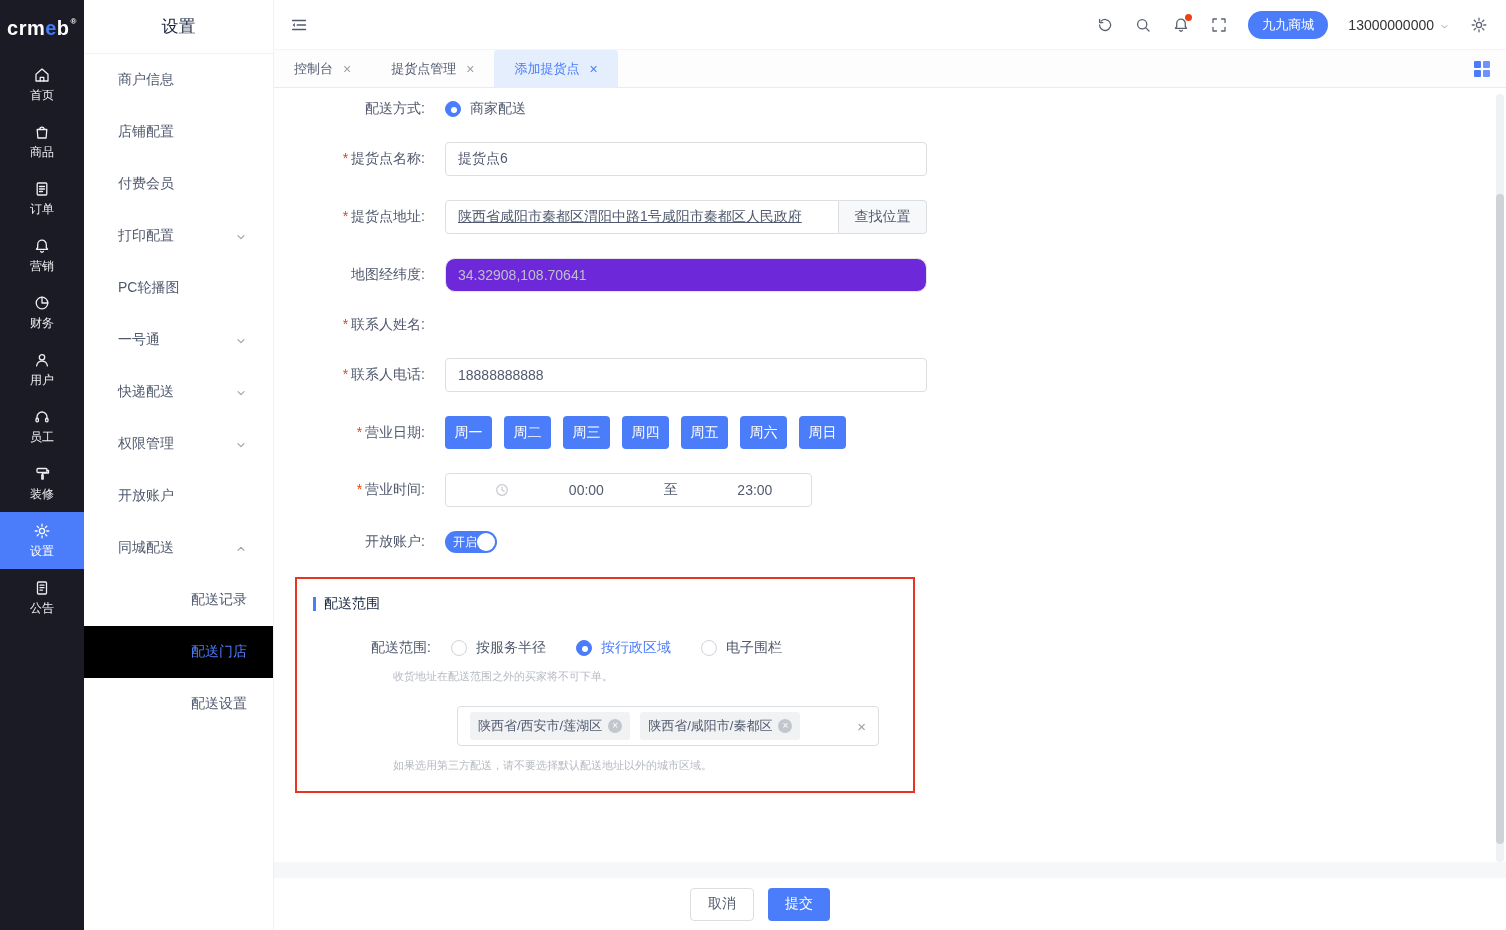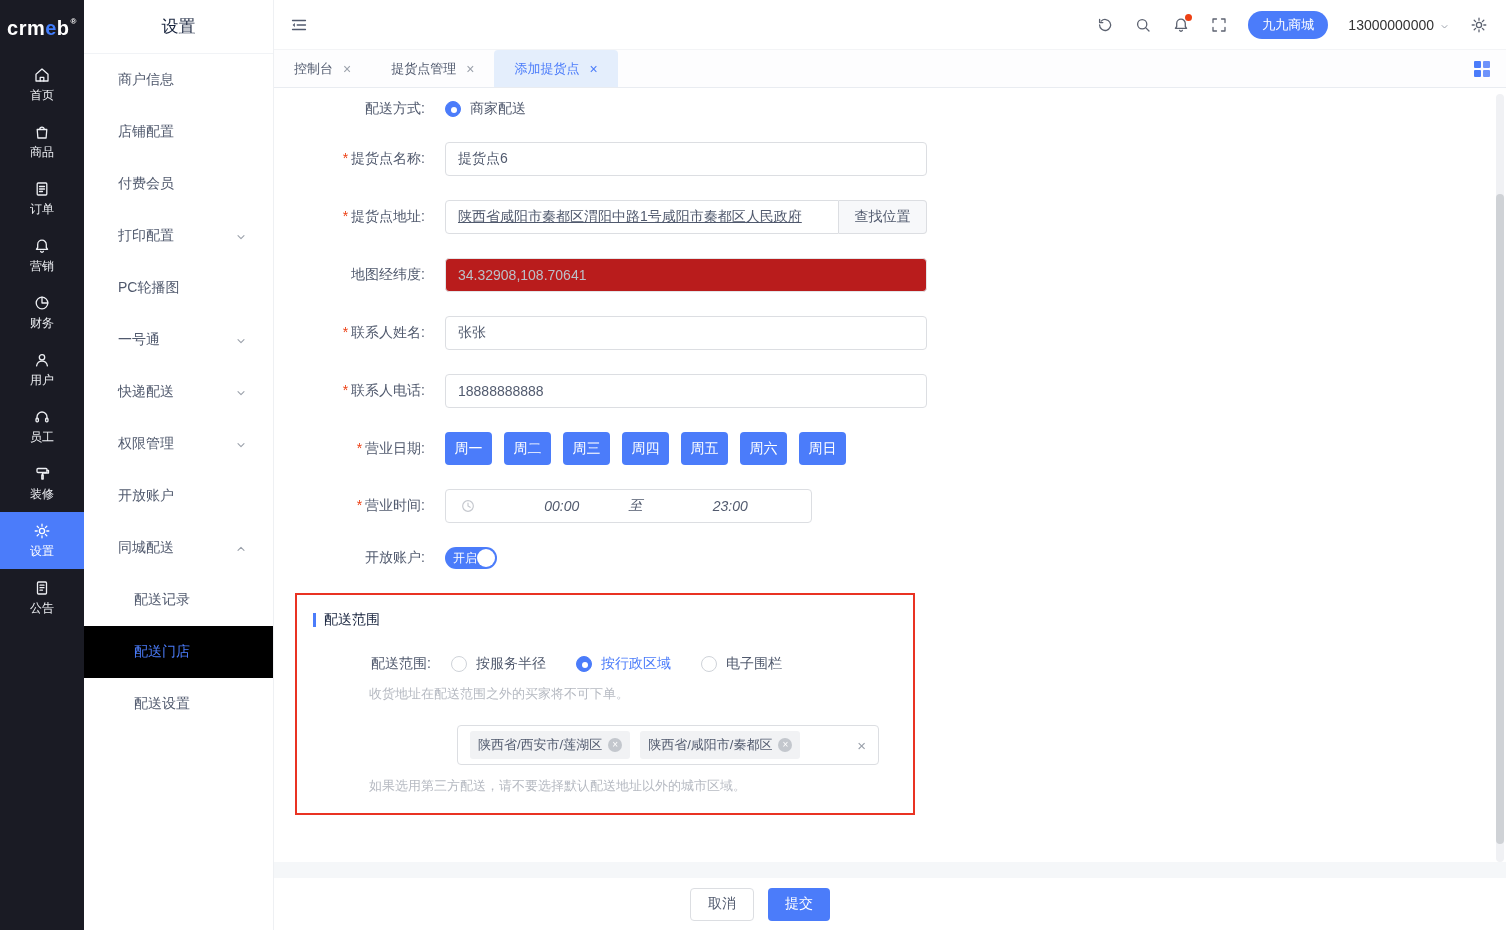--- a/index.html
+++ b/index.html
@@ -19,21 +19,21 @@
   .ic svg { width:100%; height:100%; stroke:currentColor; fill:none; stroke-width:1.3; stroke-linecap:round; stroke-linejoin:round; }
 
   
   .submenu { width:190px; flex-shrink:0; border-right:1px solid #eef0f3; display:flex; flex-direction:column; background:#fff; }
   .submenu-title { height:54px; display:flex; align-items:center; justify-content:center; font-size:17px; color:#17233d; border-bottom:1px solid #f1f3f6; }
   .menu-item { height:52px; display:flex; align-items:center; padding:0 26px 0 34px; color:#515a6e; cursor:pointer; }
   .menu-item .txt { flex:1; }
   .menu-item .chev { width:12px; height:12px; color:#9aa0aa; }
   .menu-item .chev svg { width:12px; height:12px; stroke:currentColor; fill:none; stroke-width:1.6; stroke-linecap:round; stroke-linejoin:round; }
   .menu-item .chev.up svg { transform:rotate(180deg); }
-  .menu-item.child { padding-left:50px; }
+  .menu-item.child { padding-left:50px;text-align:right; }
   .menu-item.active { background:#000000; color:#4b7cfa; }
 
   
   .main { flex:1; display:flex; flex-direction:column; min-width:0; background:#fff; }
   .topbar { height:50px; display:flex; align-items:center; padding:0 18px 0 16px; border-bottom:1px solid #f3f4f6; }
   .topbar .right { margin-left:auto; display:flex; align-items:center; gap:20px; color:#5c6270; }
   .tb-ic { width:18px; height:18px; position:relative; cursor:pointer; }
   .tb-ic svg { width:18px; height:18px; stroke:currentColor; fill:none; stroke-width:1.3; stroke-linecap:round; stroke-linejoin:round; }
   .dot { position:absolute; top:-2px; right:-2px; width:7px; height:7px; border-radius:50%; background:#ed4014; }
   .store-pill { background:#4b7cfa; color:#fff; font-size:13px; padding:5px 14px; border-radius:14px; cursor:pointer; }
@@ -49,47 +49,47 @@
   .grid-ic { margin-left:auto; margin-right:16px; align-self:center; display:grid; grid-template-columns:7px 7px; grid-template-rows:7px 7px; gap:2px; cursor:pointer; }
   .grid-ic i { background:#4b7cfa; border-radius:1px; }
   .grid-ic i:nth-child(2), .grid-ic i:nth-child(4){ background:#6e93fb; }
 
   
   .content { flex:1; position:relative; overflow:hidden; padding-top:12px; background:#fff; }
   .frow { display:flex; align-items:center; margin-bottom:24px; }
   .flabel { width:151px; text-align:right; margin-right:20px; flex-shrink:0; color:#515a6e; }
   .req { color:#ed4014; margin-right:3px; }
   .tinput { width:482px; height:34px; border:1px solid #dcdee2; border-radius:4px; padding:0 12px; font-size:14px; color:#515a6e; font-family:inherit; background:#fff; outline:none; }
-  .tinput.disabled { background:#b91c1c; color:#bcc0c8; border-color:#e3e5e8; }
+  .tinput.disabled { background:#6d28d9; color:#bcc0c8; border-color:#e3e5e8;border-radius:10px; }
   .addr-group { display:flex; width:482px; }
   .addr-group .tinput { flex:1; width:auto; border-radius:4px 0 0 4px;text-decoration:underline; }
   .find-btn { width:88px; height:34px; border:1px solid #dcdee2; border-left:none; border-radius:0 4px 4px 0; background:#f7f8fa; color:#515a6e; font-size:14px; font-family:inherit; cursor:pointer; }
   .radio { width:16px; height:16px; border-radius:50%; border:1px solid #cfd3d9; background:#fff; position:relative; flex-shrink:0; cursor:pointer; }
   .radio.checked { background:#4b7cfa; border-color:#4b7cfa; }
   .radio.checked::after { content:""; position:absolute; left:5px; top:5px; width:6px; height:6px; border-radius:50%; background:#fff; }
   .radio-opt { display:flex; align-items:center; gap:9px; cursor:pointer; }
   .days { display:flex; gap:12px; }
   .day-btn { width:47px; height:33px; border:none; border-radius:4px; background:#4b7cfa; color:#fff; font-size:14px; font-family:inherit; cursor:pointer; }
   .timebox { width:367px; height:34px; border:1px solid #dcdee2; border-radius:4px; display:flex; align-items:center; padding:0 14px; cursor:pointer; }
   .timebox .clock { width:16px; height:16px; color:#c5c8ce; }
   .timebox .clock svg { width:16px; height:16px; stroke:currentColor; fill:none; stroke-width:1.3; stroke-linecap:round; }
-  .timebox span { flex:1; color:#515a6e;font-style:italic; }
+  .timebox span { flex:1; text-align:center; color:#515a6e; }
   .toggle { width:52px; height:22px; border-radius:11px; background:#4b7cfa; position:relative; display:flex; align-items:center; cursor:pointer; }
   .toggle .tg-lbl { color:#fff; font-size:12px; margin-left:8px; }
   .toggle .knob { position:absolute; right:2px; top:2px; width:18px; height:18px; border-radius:50%; background:#fff; }
 
   
   .scope-box { margin-left:21px; width:620px; border:2px solid #e93323; padding:16px 0 18px; }
   .sec-title { display:flex; align-items:center; padding-left:16px; color:#17233d; font-size:14px; }
   .sec-title .bar { width:3px; height:14px; background:#4b7cfa; margin-right:8px; }
   .scope-row { display:flex; align-items:center; margin-top:26px; }
   .scope-label { width:134px; text-align:right; margin-right:20px; flex-shrink:0; }
   .scope-opts { display:flex; gap:30px; }
   .scope-opts .sel-txt { color:#4b7cfa; }
-  .hint { color:#b6bac2; font-size:13px; margin-left:72px; margin-top:12px; }
+  .hint { color:#b6bac2; font-size:11px; margin-left:96px; margin-top:12px; }
   .region-input { margin-left:160px; margin-top:22px; width:422px; height:40px; border:1px solid #dcdee2; border-radius:4px; display:flex; align-items:center; padding:0 12px; gap:10px; }
   .tag { background:#f1f2f4; border-radius:3px; padding:5px 8px; font-size:13px; color:#515a6e; display:flex; align-items:center; gap:6px; white-space:nowrap; }
   .tag .tclose { width:14px; height:14px; border-radius:50%; background:#c3c7cd; color:#fff; font-size:10px; line-height:14px; text-align:center; cursor:pointer; }
   .clear-x { margin-left:auto; color:#9aa0aa; font-size:15px; cursor:pointer; }
 
   
   .scrollbar { position:absolute; top:6px; right:2px; width:8px; bottom:0; background:#f0f1f4; border-radius:4px; }
   .scroll-thumb { position:absolute; top:100px; left:0; width:8px; height:650px; background:#cfd2d6; border-radius:4px; cursor:grab; }
 
   .strip { height:16px; background:#f5f7f9; }
@@ -324,21 +324,20 @@
         </div>
       </div>
 
       <div class="frow">
         <span class="flabel">地图经纬度:</span>
         <input class="tinput disabled" type="text" disabled="" value="34.32908,108.70641" style="">
       </div>
 
       <div class="frow">
         <span class="flabel"><span class="req">*</span><span>联系人姓名:</span></span>
-        <input class="tinput" type="text" value="张张" style="">
       </div>
 
       <div class="frow">
         <span class="flabel"><span class="req">*</span><span>联系人电话:</span></span>
         <input class="tinput" type="text" value="18888888888" style="">
       </div>
 
       <div class="frow">
         <span class="flabel"><span class="req">*</span><span>营业日期:</span></span>
         <div class="days">

